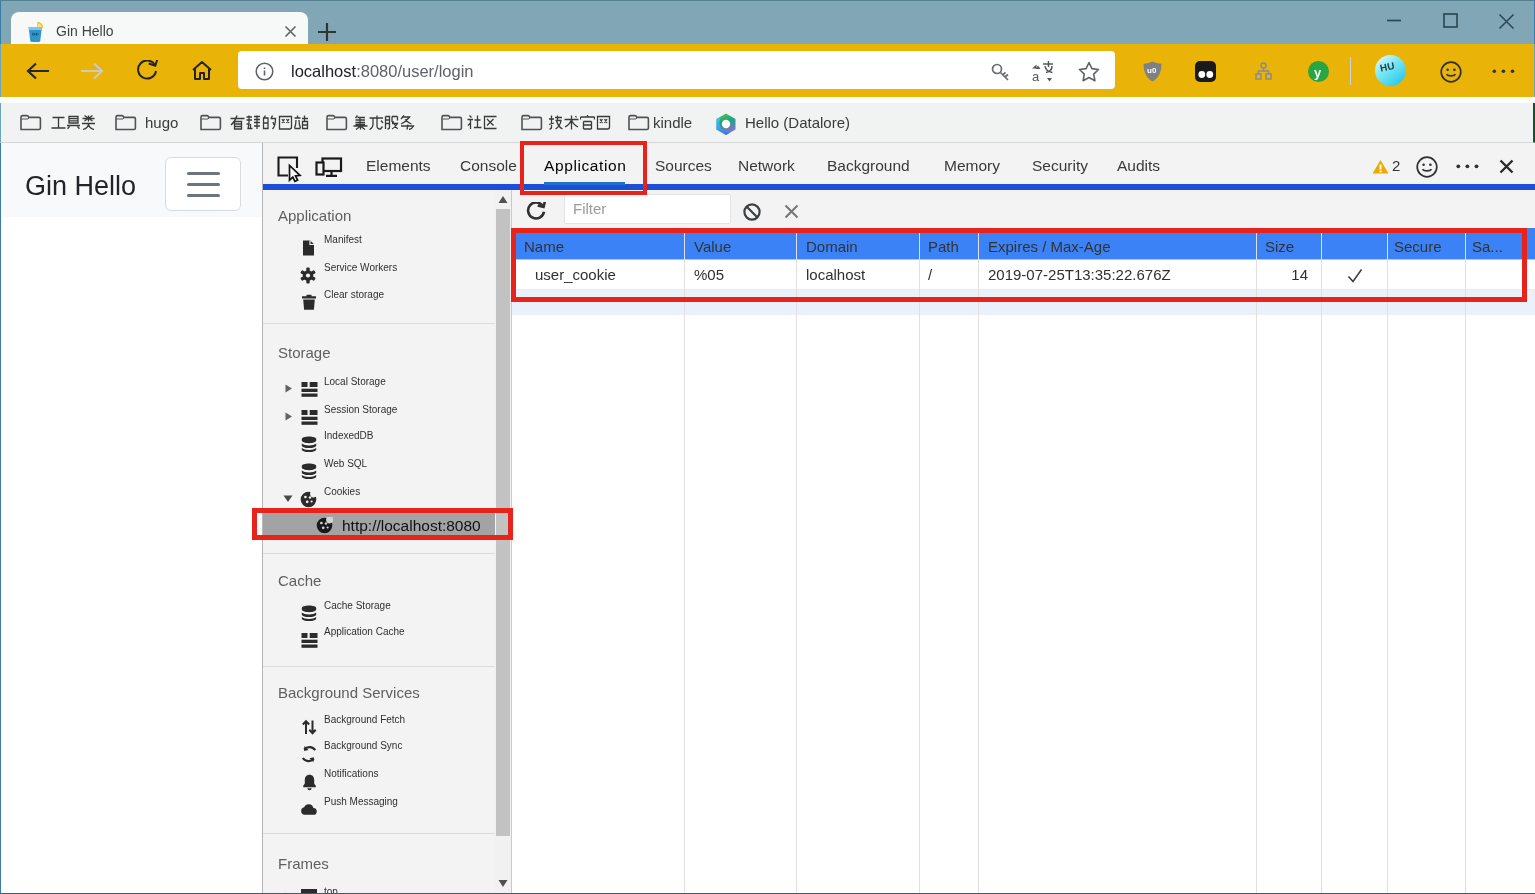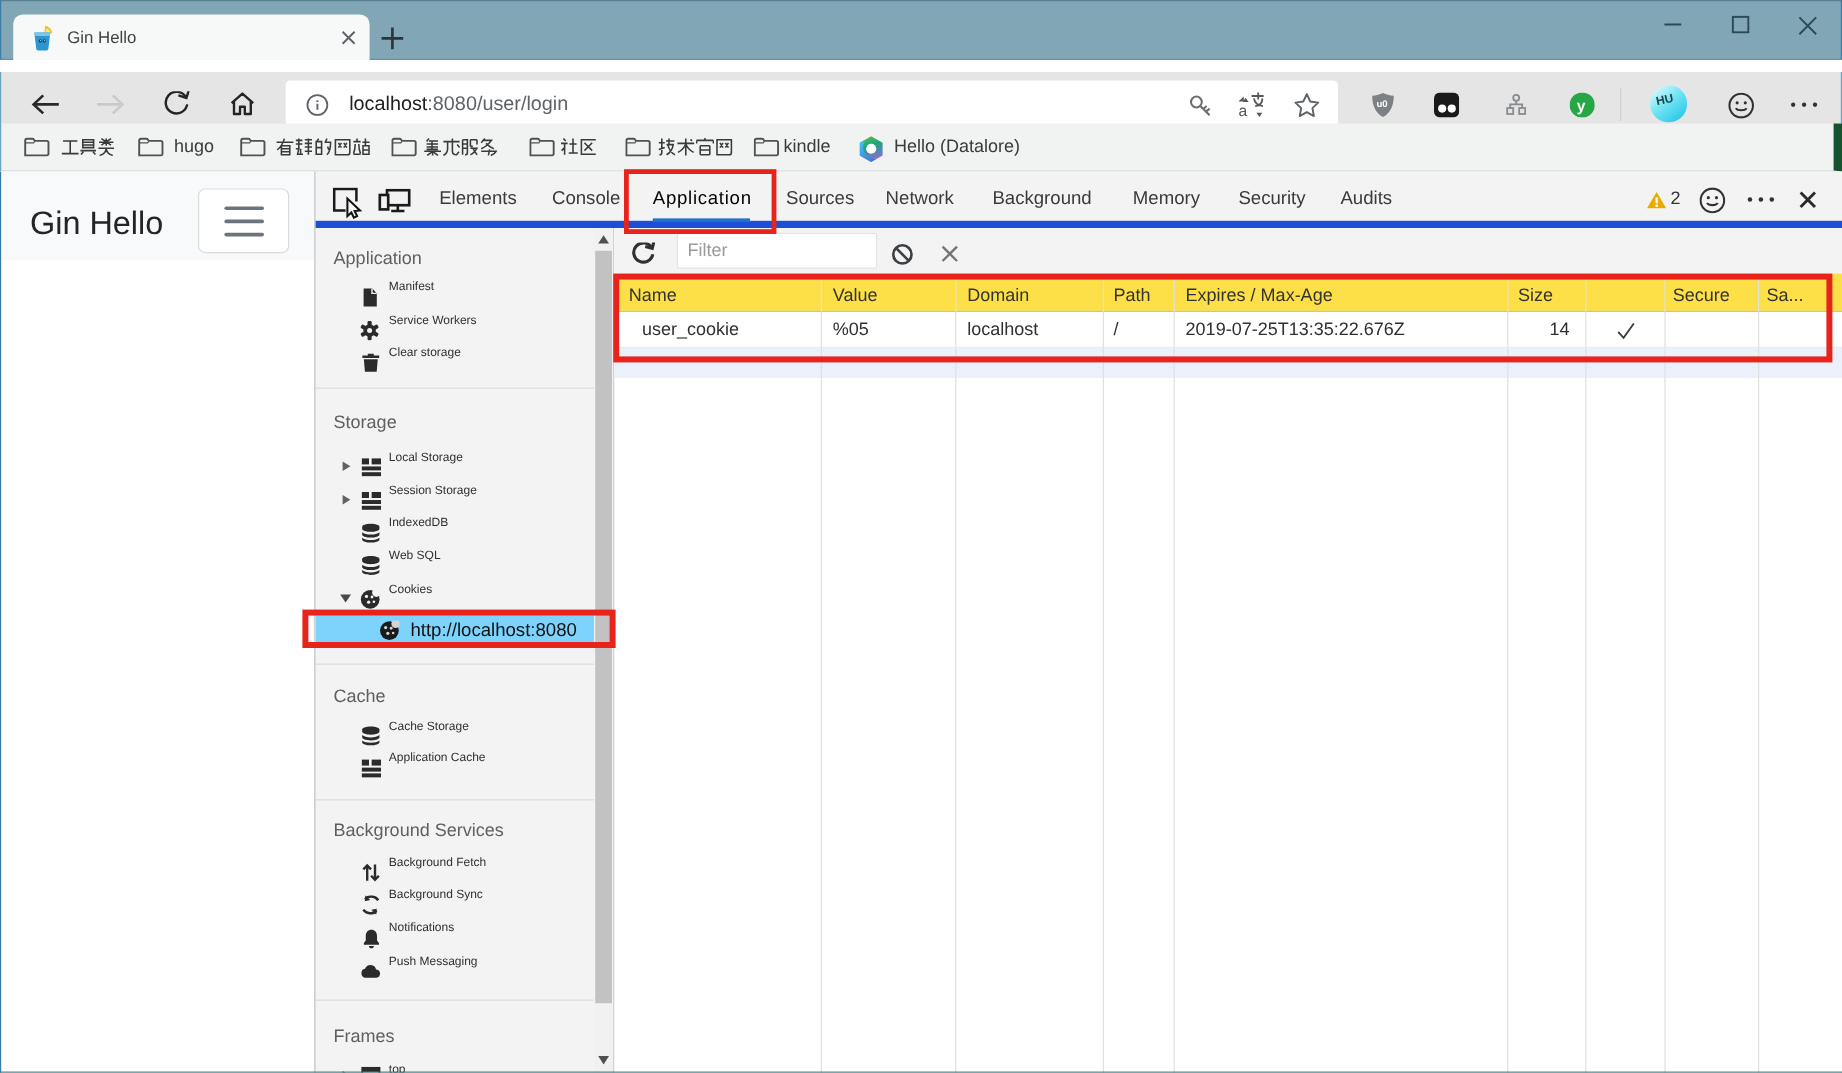--- a/index.html
+++ b/index.html
@@ -5,26 +5,26 @@
 * { margin:0; padding:0; box-sizing:border-box; }
 html,body { width:1535px; height:894px; overflow:hidden; }
 body { font-family:"Liberation Sans", sans-serif; background:#fff; position:relative; }
 .abs { position:absolute; }
 svg { display:block; }
 
 #titlebar { left:0; top:0; width:1535px; height:50px; background:#81a6b6; border-top:1px solid #54808f; border-bottom:1px solid #6b91a1; border-left:1px solid #3a7ca5; border-right:1px solid #3a7ca5; }
 #tab { left:10px; top:11px; width:297px; height:38px; background:#f7f8f8; border-radius:8px 8px 0 0; }
 #tabtitle { left:45px; top:0; height:38px; line-height:38px; font-size:14px; color:#3f4245; }
 
-#navbar { left:0; top:60px; width:1535px; height:53px; background:#e5e5e5; border-left:1px solid #6aa5c0; border-right:1px solid #6aa5c0; }
+#navbar { left:0; top:44px; width:1535px; height:53px; background:#eab308; border-left:1px solid #6aa5c0; border-right:1px solid #6aa5c0; }
 #addrbar { left:237px; top:7px; width:877px; height:38px; background:#fff; border-radius:4px; }
 #urltext { left:290px; top:8px; height:38px; line-height:38px; font-size:16.5px; color:#202124; }
 #urltext span { color:#5f6368; }
 
-#bookmarks { left:0; top:103px; width:1535px; height:40px; background:#f1f2f2; border-bottom:1px solid #d5d6d7; border-left:1px solid #6aa5c0; border-right:7px solid #14532d; }
+#bookmarks { left:0; top:103px; width:1535px; height:40px; background:#f1f2f2; border-bottom:1px solid #d5d6d7; border-left:1px solid #6aa5c0; border-right:2px solid #14532d; }
 .bktext { top:0; height:39px; line-height:39px; font-size:15px; color:#3a3a3a; }
 .fold { top:11px; width:22px; height:18px; }
 .cjk { top:12px; width:15px; height:15px; }
 .cjk path { stroke:#3a3a3a; stroke-width:1.3; fill:none; }
 
 #page { left:0; top:143px; width:262px; height:751px; background:#fff; border-left:1px solid #3a7ca5; }
 #pagehead { left:1px; top:0; width:261px; height:74px; background:#f8f9fa; }
 #pagetitle { left:24px; top:28px; font-size:27px; color:#212529; }
 #hamburger { left:164px; top:14px; width:76px; height:54px; background:#fff; border:1px solid #d8dcdf; border-radius:6px; }
 .hbar { left:21px; width:33px; height:3px; background:#6c757d; border-radius:2px; }
@@ -39,21 +39,21 @@
 .sechead { left:15px; font-size:15px; color:#5f5f5f; }
 .treetext { font-size:10px; color:#303030; }
 .sepline { left:0; width:248px; height:1px; background:#dcdcdc; }
 #sbscroll { left:232px; top:0; width:16px; height:704px; background:#f1f1f1; }
 #sbthumb { left:1px; top:19px; width:14px; height:627px; background:#c2c2c2; }
 
 #cpanel { left:249px; top:47px; width:1024px; height:704px; background:#fff; }
 #filterrow { left:0; top:0; width:1024px; height:38px; background:#f3f3f3; }
 #filterbox { left:52px; top:4px; width:167px; height:30px; background:#fff; border:1px solid #e3e3e3; border-radius:2px; font-size:15px; color:#9a9a9a; line-height:28px; padding-left:8px; }
 .vline { top:38px; width:1px; height:666px; background:#e0e0e0; }
-#thead { left:0; top:38px; width:1024px; height:32px; background:#fde047; border-bottom:1px solid #c3c3c3; }
+#thead { left:0; top:38px; width:1024px; height:32px; background:#3b82f6; border-bottom:1px solid #c3c3c3; }
 .th { top:6px; height:26px; line-height:26px; font-size:15px; color:#333; }
 #trow1 { left:0; top:70px; width:1024px; height:30px; background:#fff; border-bottom:1px solid #ececec; }
 .td { top:0; height:30px; line-height:30px; font-size:15px; color:#303030; }
 #trow2 { left:0; top:100px; width:1024px; height:25px; background:#eaf1fb; }
 
 .redrect { border:5px solid #e8231b; background:transparent; z-index:50; }
 </style>
 </head>
 <body>
 
@@ -401,21 +401,21 @@
       </svg>
     <svg class="abs ticon" style="left:37px; top:301px;">
         <circle cx="8.5" cy="8.5" r="7.8" fill="#2b2b2b"></circle>
         <circle cx="13.7" cy="2.8" r="3.6" fill="#f3f3f3"></circle>
         <circle cx="5.4" cy="6" r="1.35" fill="#f3f3f3"></circle>
         <circle cx="10" cy="6.5" r="1.2" fill="#f3f3f3"></circle>
         <circle cx="7.2" cy="10.8" r="1.35" fill="#f3f3f3"></circle>
         <circle cx="11.6" cy="10.5" r="1.1" fill="#f3f3f3"></circle>
       </svg>
     <div class="abs treetext" style="left:61px; top:296px;">Cookies</div>
-    <div class="abs" style="left:0; top:323px; width:232px; height:25px; background:#7dd3fc;">
+    <div class="abs" style="left:0; top:323px; width:232px; height:25px; background:#a3a3a3;">
       <svg class="abs ticon" style="left:53px; top:4px;">
           <circle cx="8.5" cy="8.5" r="7.8" fill="#1a1a1a"></circle>
           <circle cx="13.7" cy="2.8" r="3.6" fill="#d4d4d4"></circle>
           <circle cx="5.4" cy="6" r="1.35" fill="#d4d4d4"></circle>
           <circle cx="10" cy="6.5" r="1.2" fill="#d4d4d4"></circle>
           <circle cx="7.2" cy="10.8" r="1.35" fill="#d4d4d4"></circle>
           <circle cx="11.6" cy="10.5" r="1.1" fill="#d4d4d4"></circle>
         </svg>
       <div class="abs" style="left:79px; top:0; height:25px; line-height:25px; font-size:15.5px; color:#111;">http://localhost:8080</div>
     </div>

